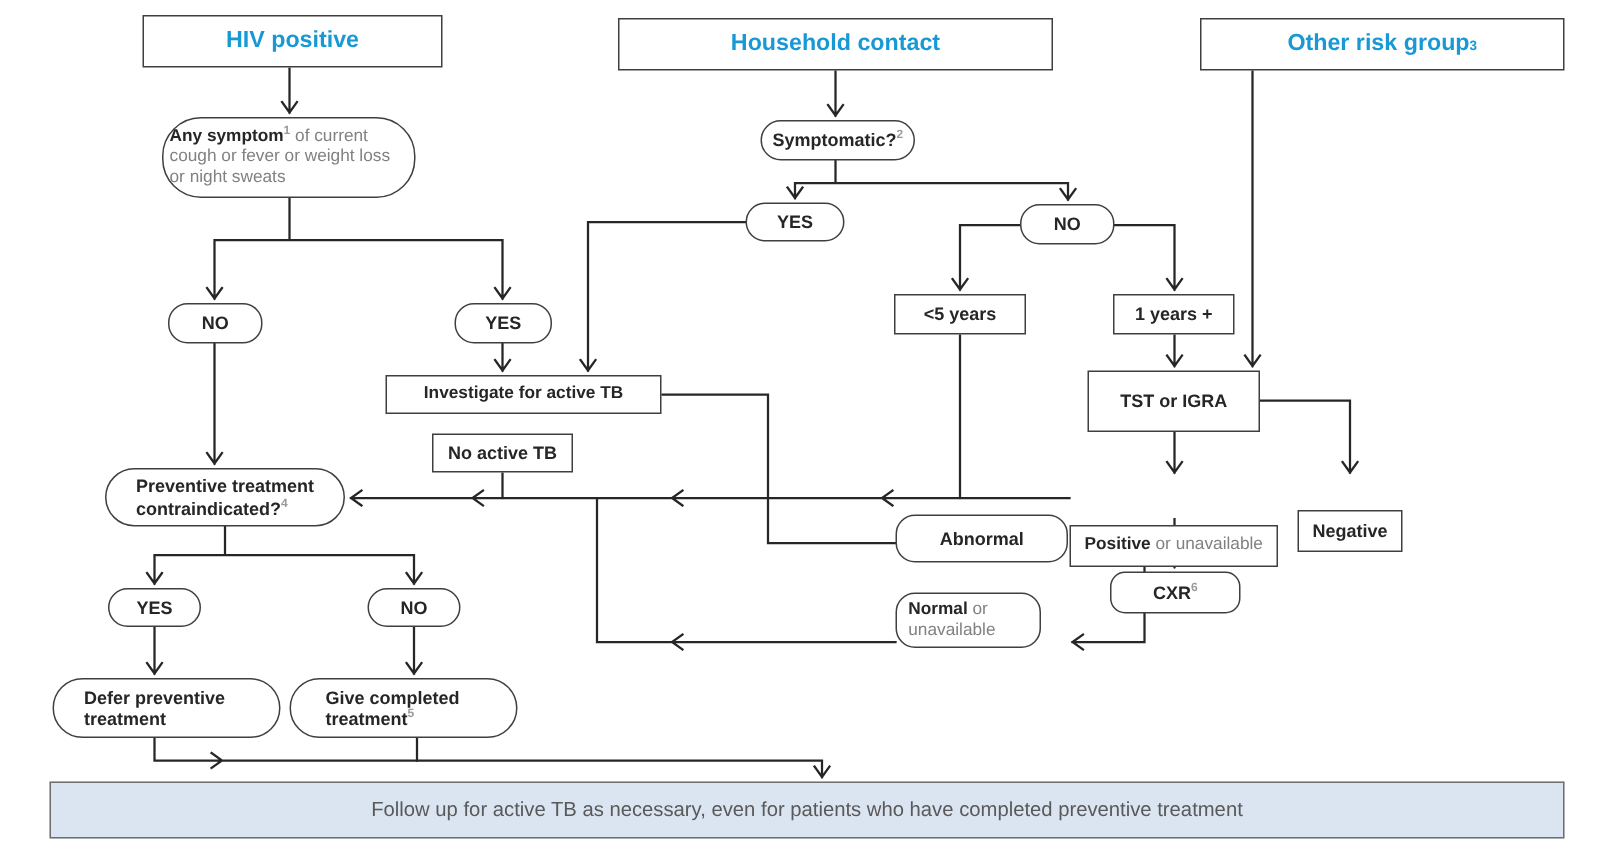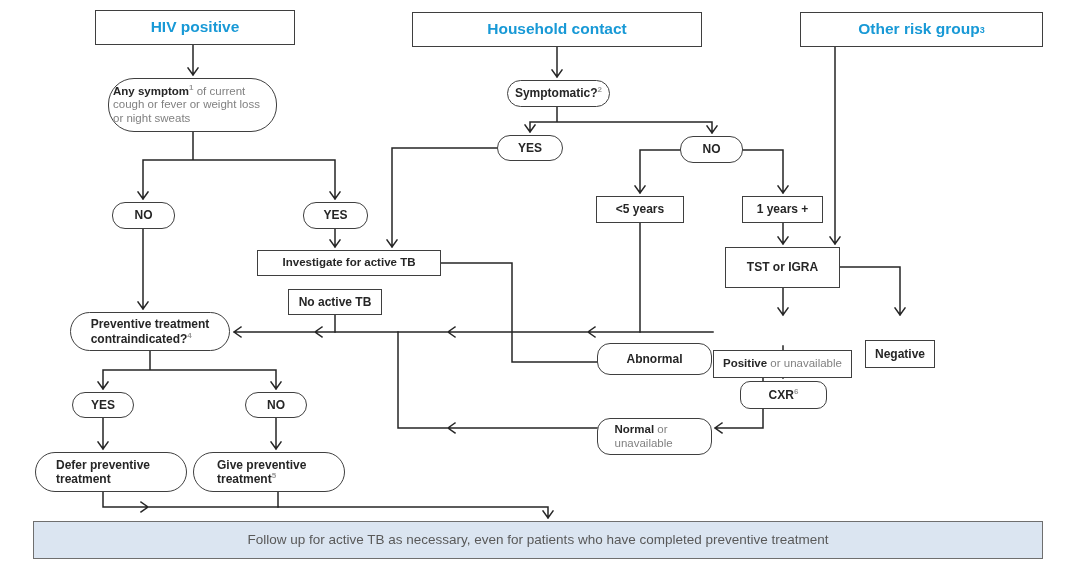--- a/index.html
+++ b/index.html
@@ -90,28 +90,28 @@
   </div>
   <div class="node" style="left:865px;top:318px;width:70px;height:28px;margin-top:22px;">Negative</div>
   <div class="node pad" style="left:70px;top:312px;width:160px;height:39px;">
     <span><span>Preventive treatment</span><br><span>contraindicated?</span><sup class="fn">4</sup></span>
   </div>
 
   <div class="node rounded" style="left:597px;top:343px;width:115px;height:32px;">Abnormal</div>
   <div class="node rounded" style="left:740px;top:381px;width:87px;height:28px;border-radius:10px;">
     <span><span>CXR</span><sup class="fn">6</sup></span>
   </div>
-  <div class="node rounded mixed smalltxt" style="left:597px;top:418px;width:115px;height:37px;">
+  <div class="node rounded mixed smalltxt" style="left:597px;top:395px;width:97px;height:37px;">
     <span style="display:inline-block;width:80px;"><b>Normal</b><span> or unavailable</span></span>
   </div>
 
   <div class="node rounded" style="left:72px;top:392px;width:62px;height:26px;">YES</div>
   <div class="node rounded" style="left:245px;top:392px;width:62px;height:26px;">NO</div>
   <div class="node pad" style="left:35px;top:452px;width:152px;height:40px;">
     <span style="display:inline-block;width:110px;">Defer preventive treatment</span>
   </div>
   <div class="node pad" style="left:193px;top:452px;width:152px;height:40px;">
-    <span style="display:inline-block;width:104px;"><span>Give preventive treatment</span><sup class="fn">5</sup></span>
+    <span style="display:inline-block;width:104px;"><span>Give completed treatment</span><sup class="fn">5</sup></span>
   </div>
 
   <div class="node bar" style="left:33px;top:521px;width:1010px;height:38px;">Follow up for active TB as necessary, even for patients who have completed preventive treatment</div>
 
 </div>
 
 </body></html>

